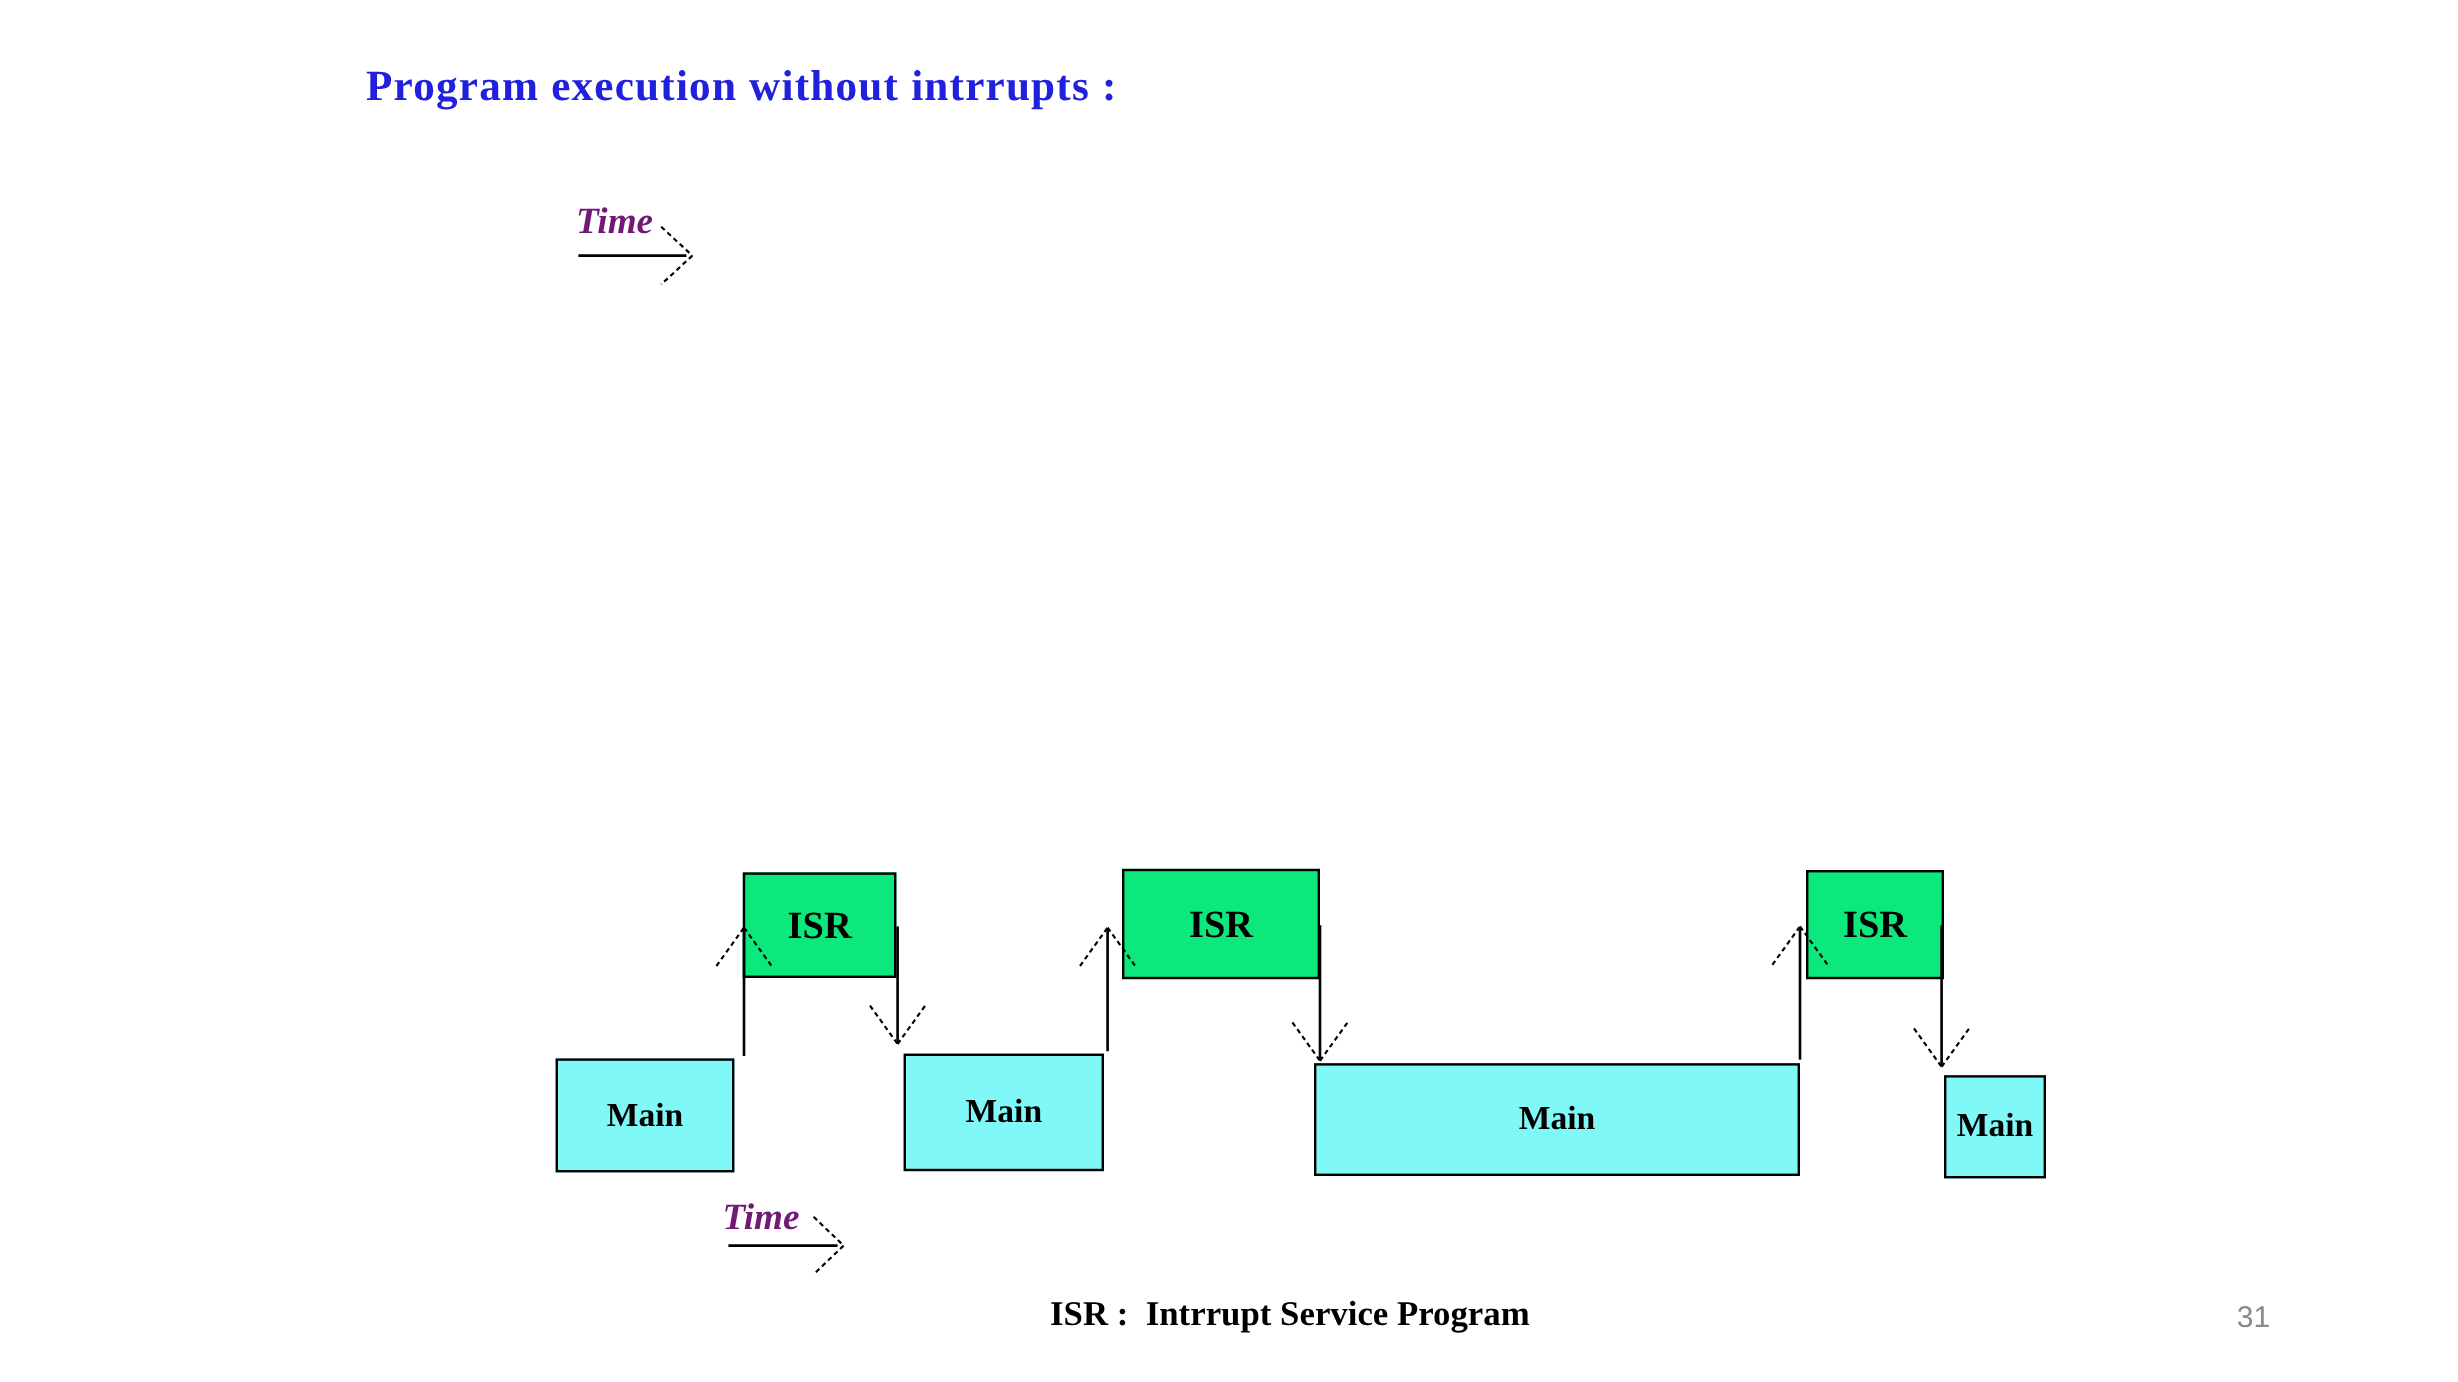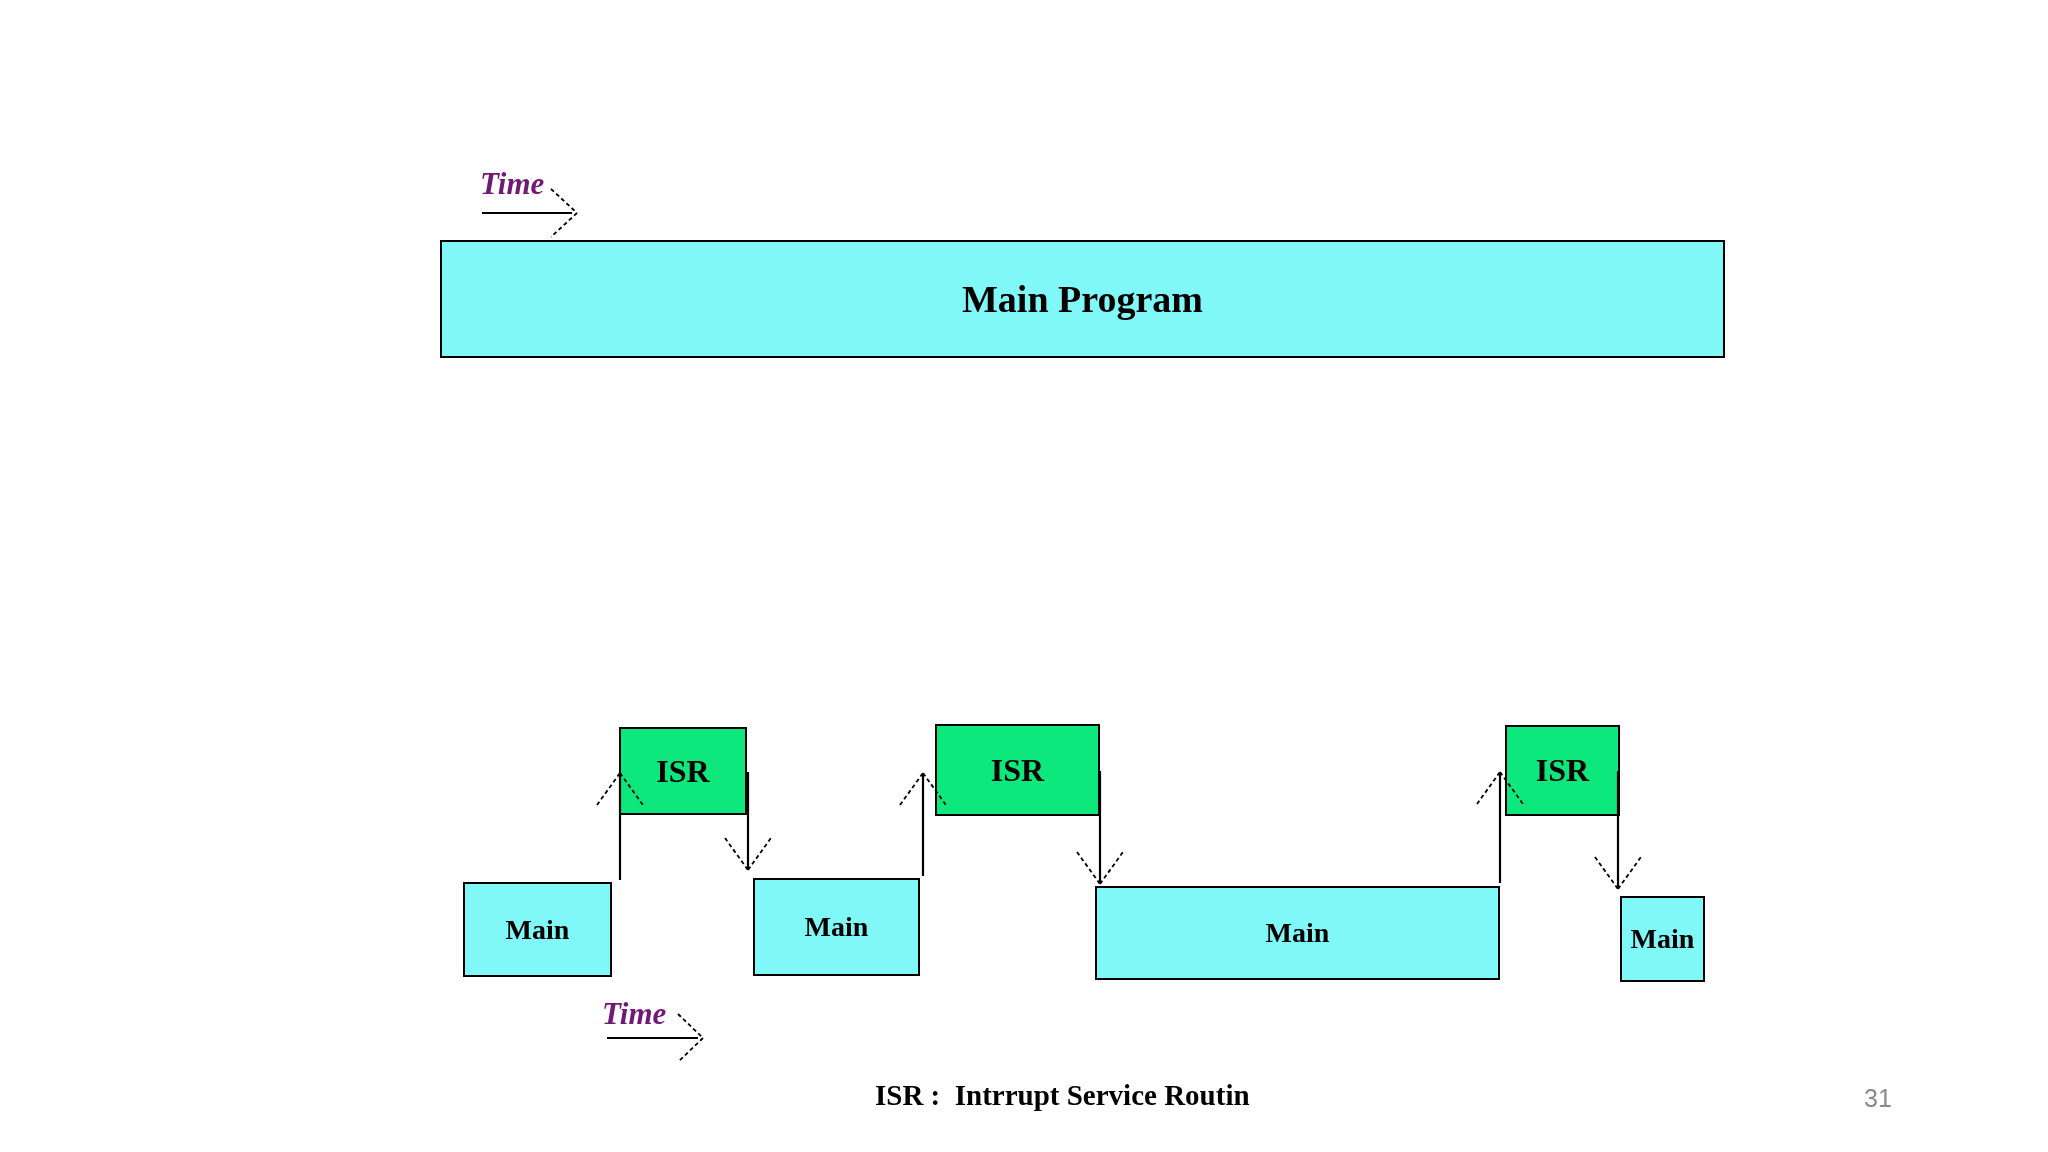--- a/index.html
+++ b/index.html
@@ -75,24 +75,22 @@
   }
   svg.arrows line{stroke:#000;}
   svg.arrows line.shaft{stroke-width:2.2;}
   svg.arrows line.head{stroke-width:1.8;stroke-dasharray:4 3;}
 </style>
 </head>
 <body>
 
 <div class="slide">
 
+  <div class="title title1">Program execution without intrrupts :</div>
   <div class="time-label time1">Time</div>
-  <div class="box cyan main-program">
-    <span>Main Program</span>
-  </div>
 
 
   <div class="box green isr isr1">
     <span>ISR</span>
   </div>
   <div class="box green isr isr2">
     <span>ISR</span>
   </div>
   <div class="box green isr isr3">
     <span>ISR</span>
@@ -106,21 +104,21 @@
   </div>
   <div class="box cyan main main3">
     <span>Main</span>
   </div>
   <div class="box cyan main main4">
     <span>Main</span>
   </div>
 
   <div class="time-label time2">Time</div>
 
-  <div class="caption">ISR :  Intrrupt Service Routin</div>
+  <div class="caption">ISR :  Intrrupt Service Program</div>
   <div class="page-number">31</div>
 
   <svg class="arrows" viewBox="0 0 2048 1152" xmlns="http://www.w3.org/2000/svg">
 
     <g>
       <line class="shaft" x1="482" y1="213" x2="572" y2="213"></line>
       <line class="head" x1="551" y1="189" x2="577" y2="213"></line>
       <line class="head" x1="577" y1="213" x2="551" y2="237"></line>
     </g>
 

